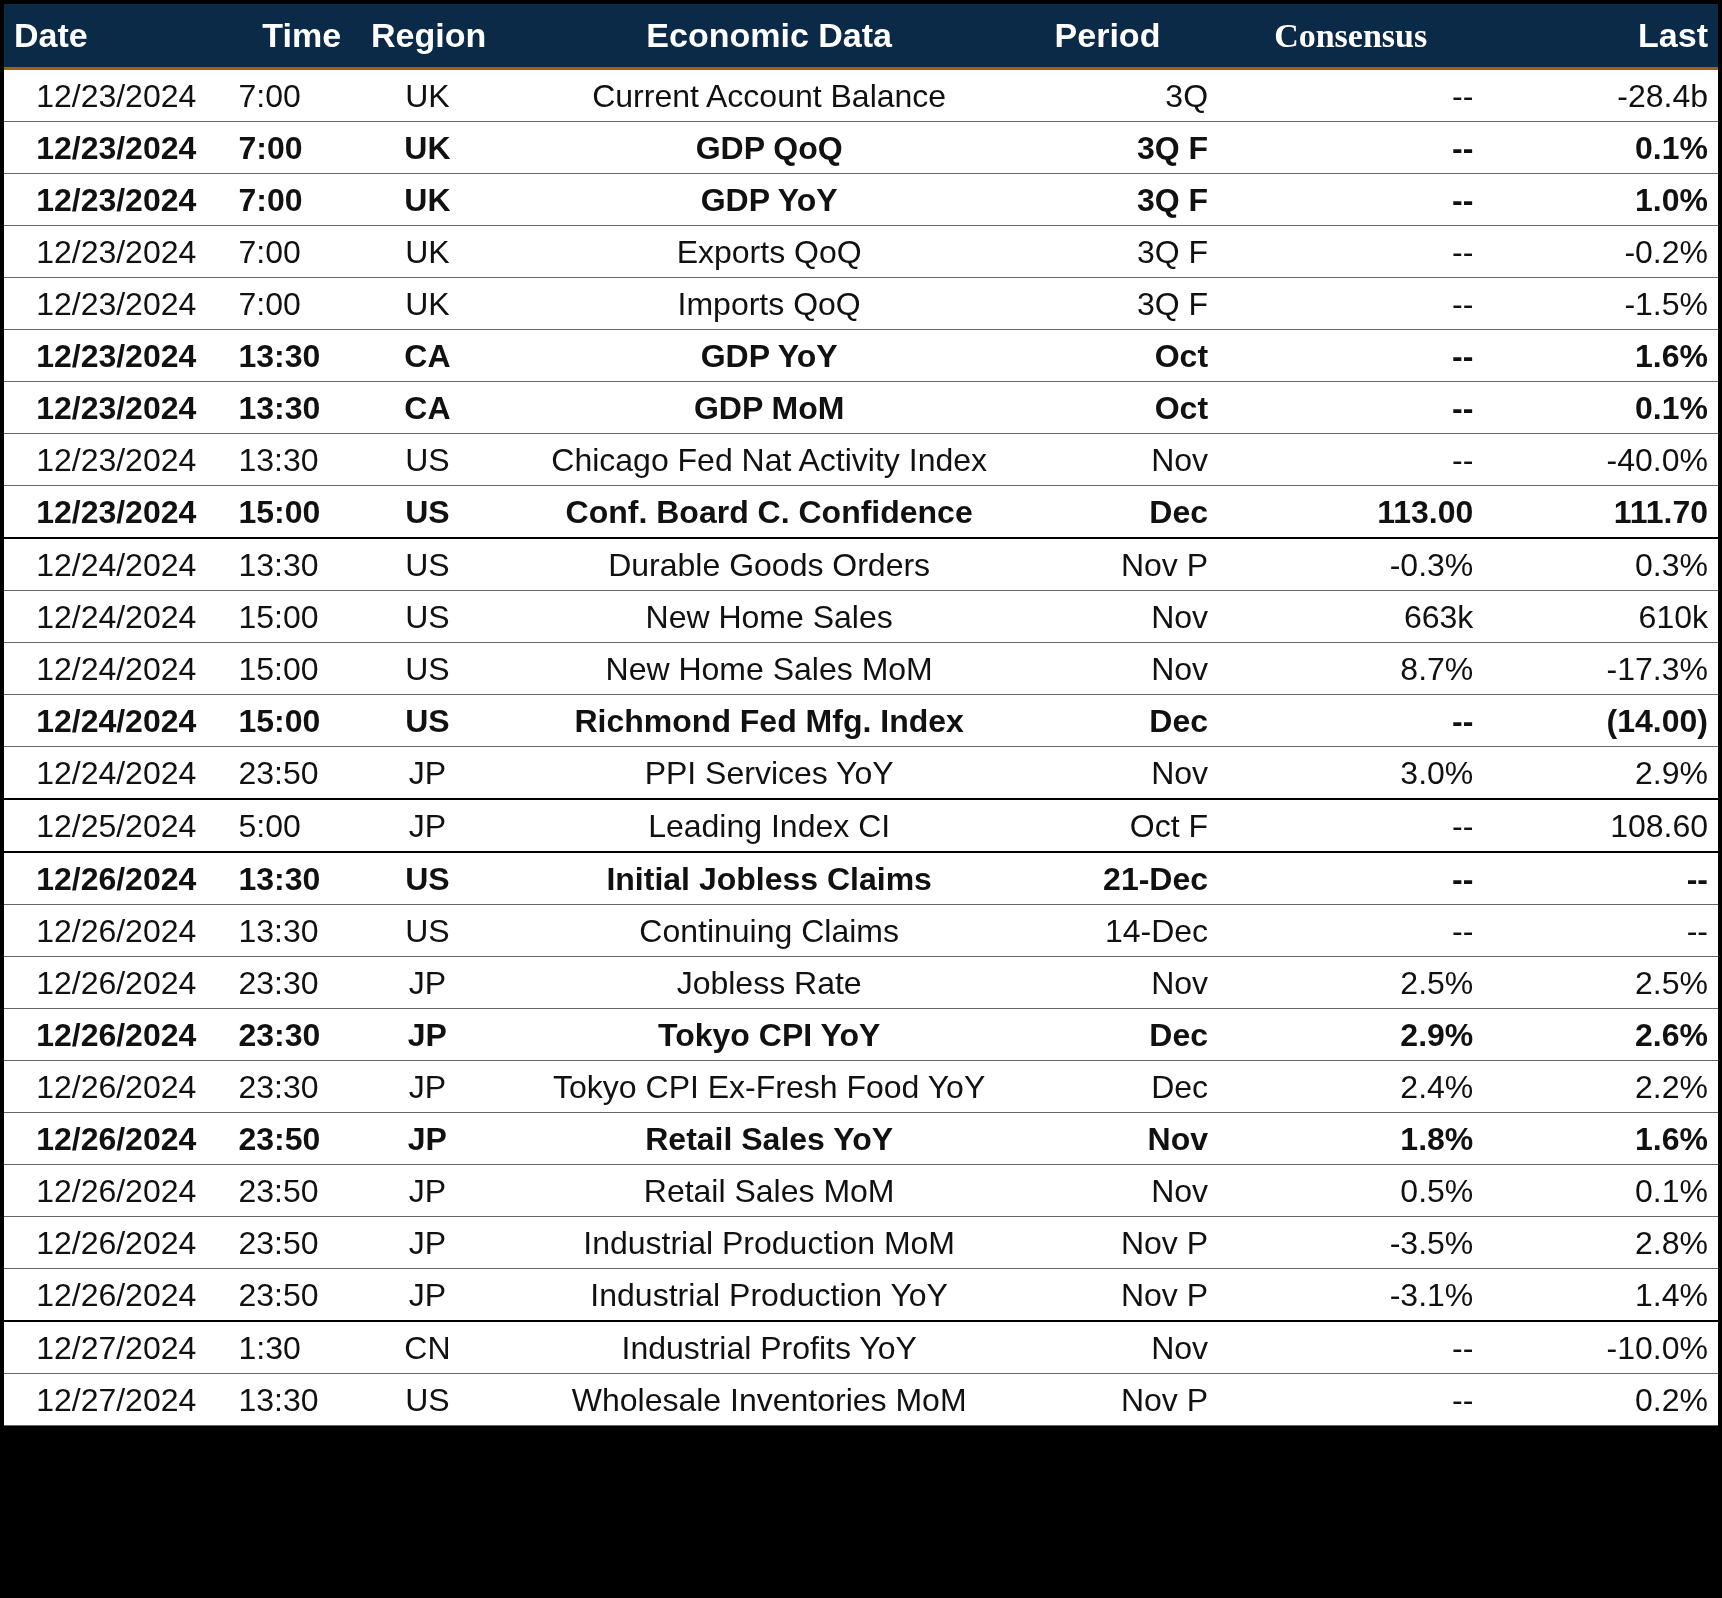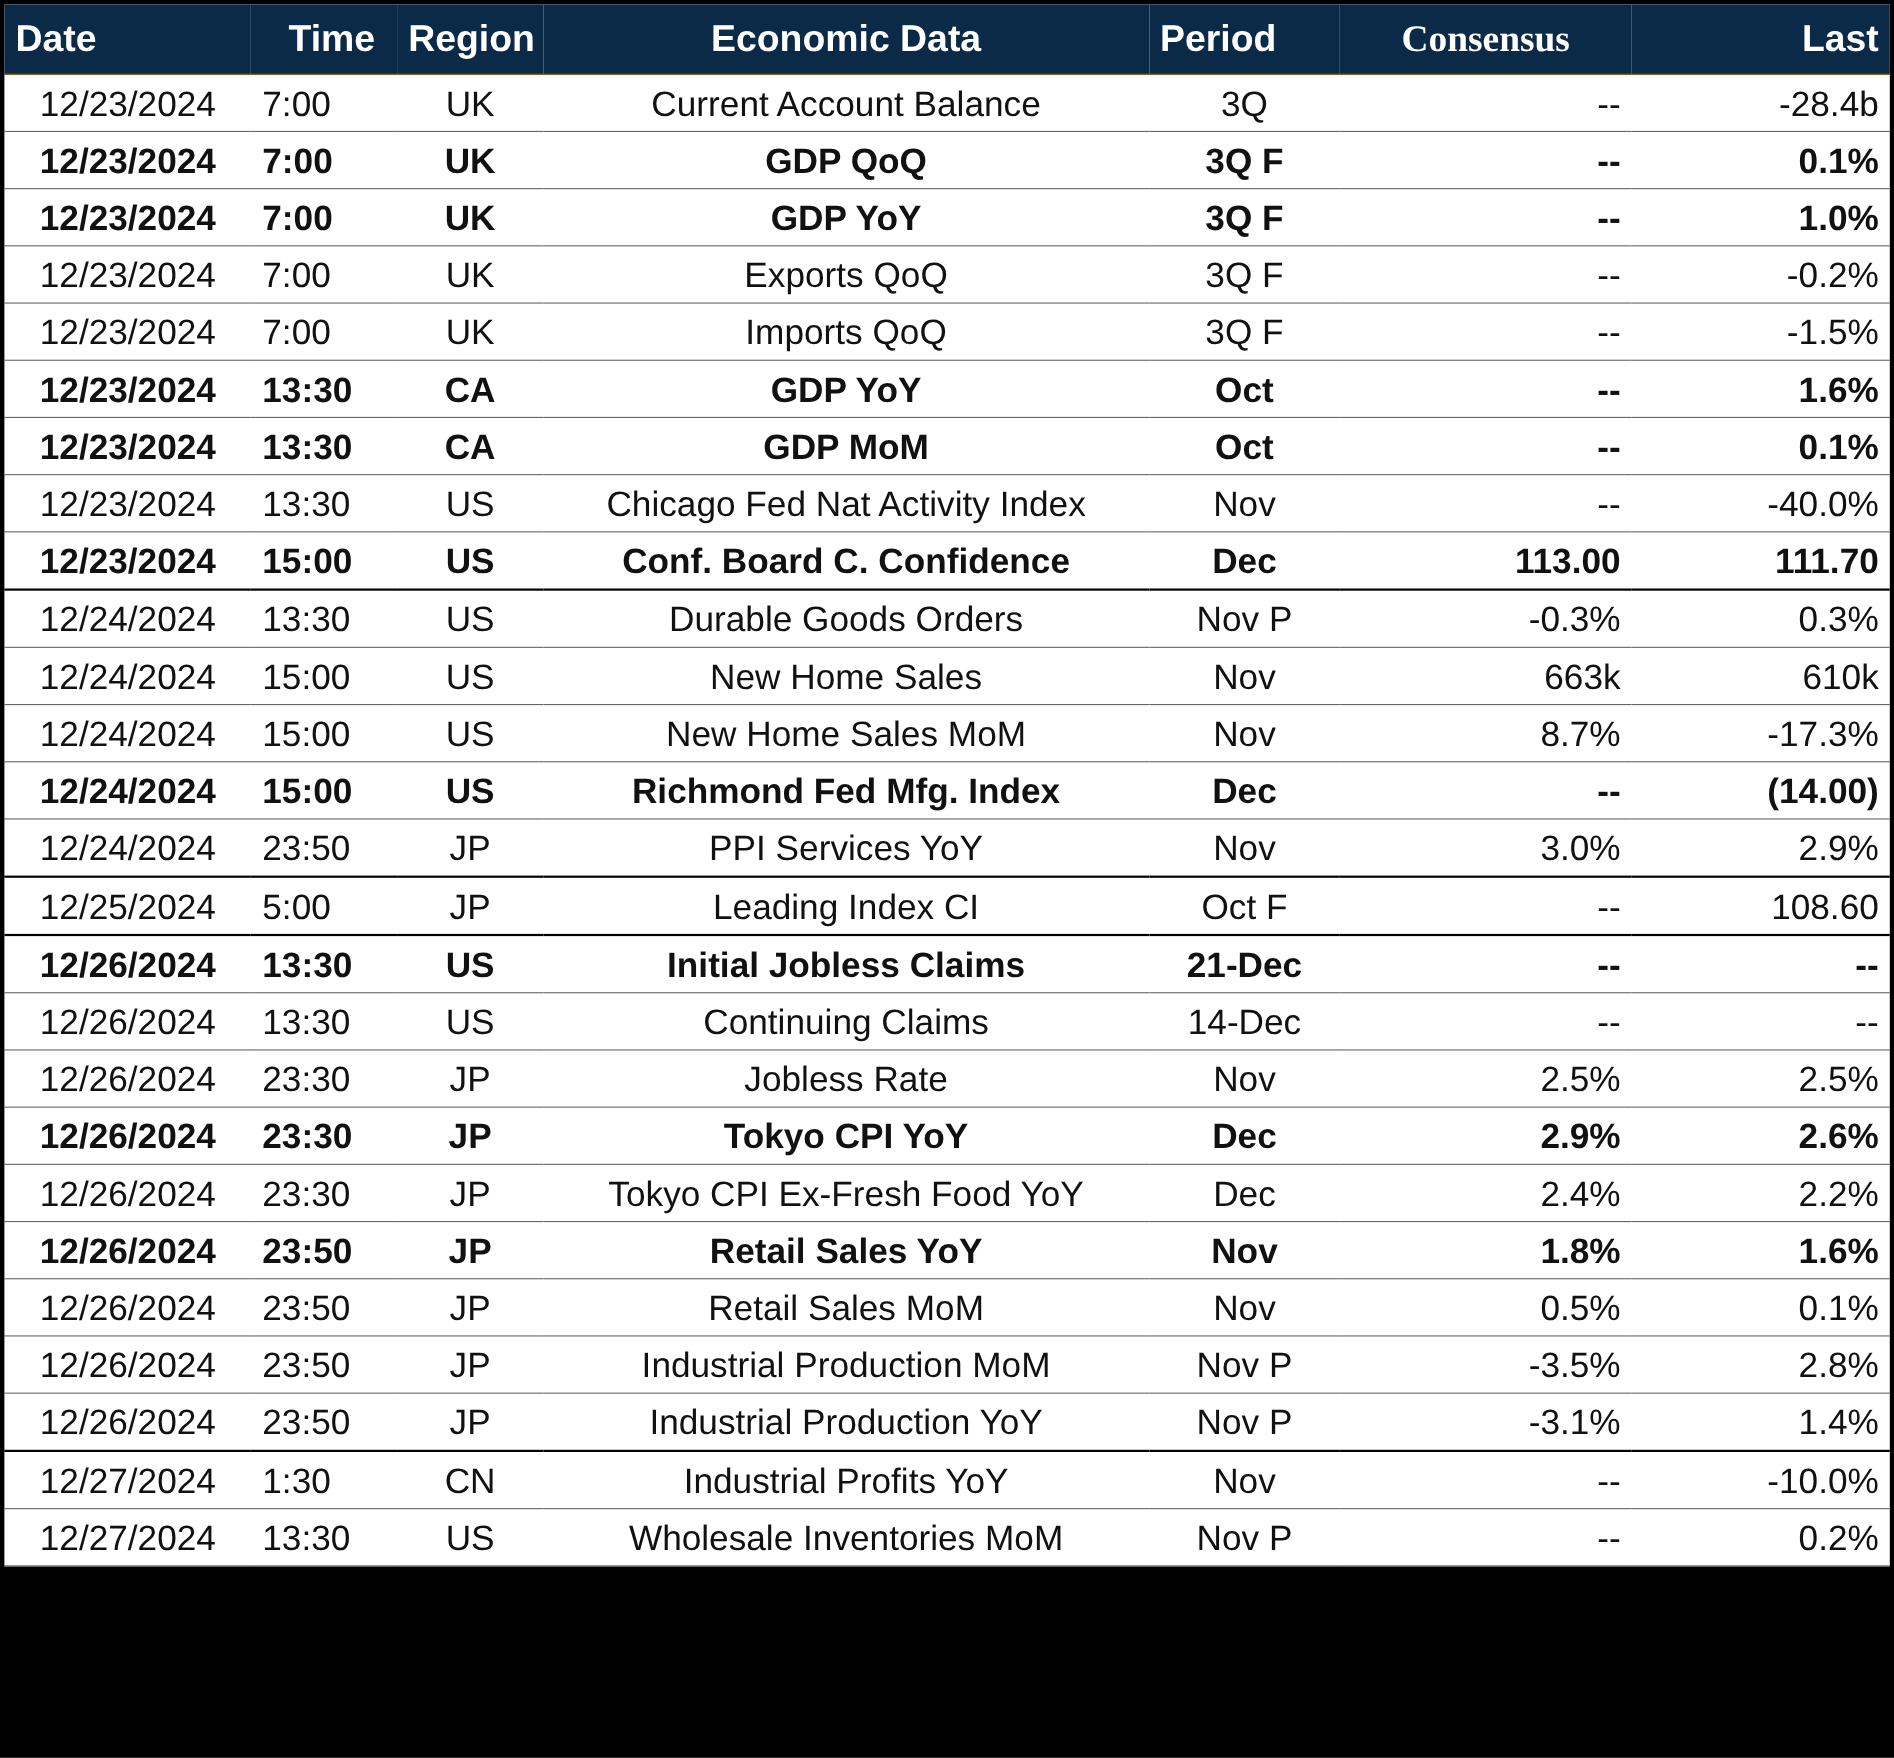--- a/index.html
+++ b/index.html
@@ -19,42 +19,42 @@
     border-collapse: collapse;
     background: #fff;
     table-layout: fixed;
   }
   thead th {
     background: #0b2a47;
     color: #fff;
     font-weight: 700;
     font-size: 34px;
     padding: 12px 10px;
-    border-bottom: 1px solid #a16207;
+    border-bottom: 3px solid #a16207;
   }
   tbody td {
     font-size: 32px;
     color: #111;
     padding: 8px 10px 6px 10px;
     border-bottom: 1px solid #666;
     white-space: nowrap;
     overflow: hidden;
   }
   tr.bold td {
     font-weight: 700;
   }
   tr.day-end td {
     border-bottom: 2px solid #000;
   }
   
   .col-date   { text-align: center;  width: 220px; }
   .col-time   { text-align: left;  width: 130px; }
   .col-region { text-align: center;width: 130px; }
   .col-data   { text-align: center;  width: 540px; }
-  .col-period { text-align: center;  width: 170px; }
+  .col-period { text-align: right;  width: 170px; }
   .col-cons   { text-align: right; width: 260px; }
   .col-last   { text-align: right; width: 230px; }
 
   thead th.col-date   { text-align: left; }
   thead th.col-time   { text-align: right; padding-right: 20px;}
   thead th.col-region { text-align: left; }
   thead th.col-data   { text-align: center; }
   thead th.col-period { text-align: left; }
   thead th.col-cons   { text-align: center; font-family: Liberation Serif, serif; }
   thead th.col-last   { text-align: right; }

